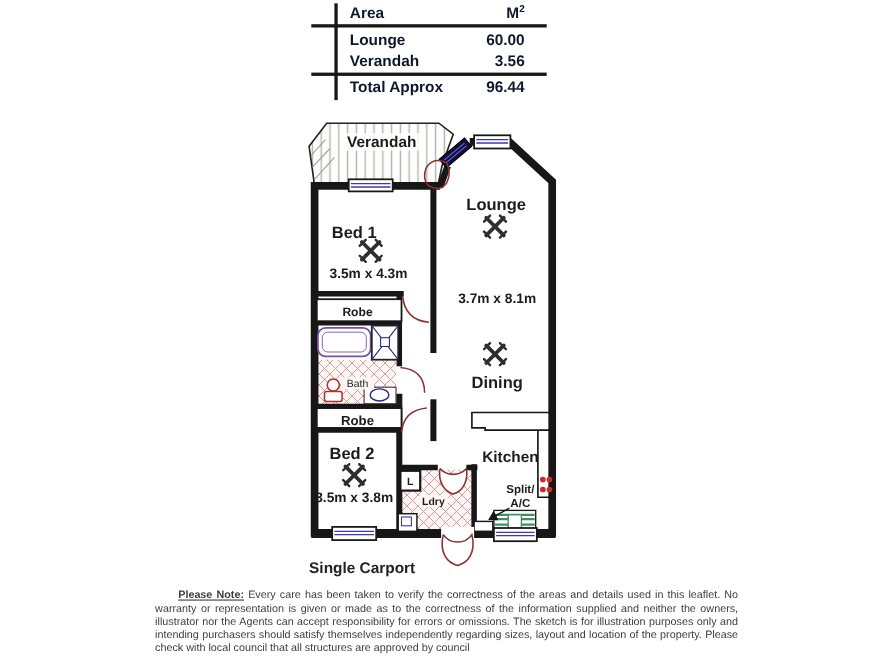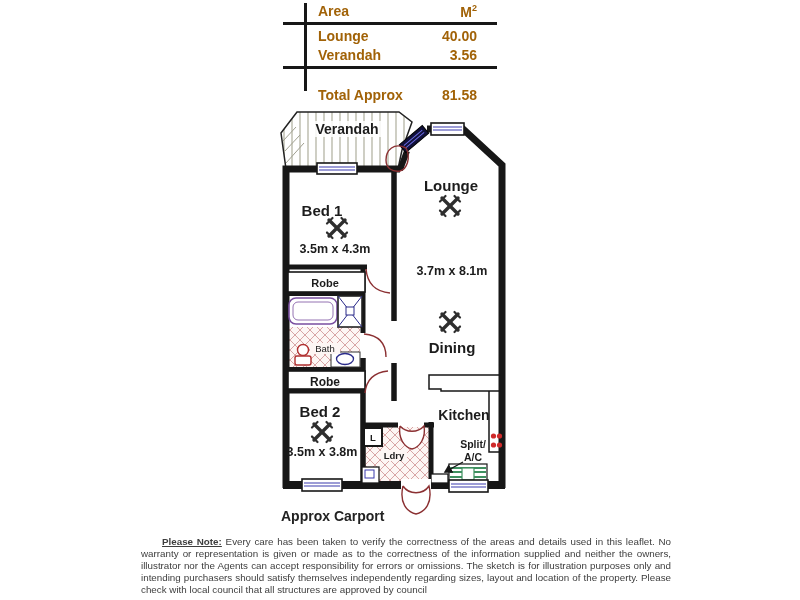--- a/index.html
+++ b/index.html
@@ -2,21 +2,21 @@
 <html><head>
 <meta charset="utf-8">
 <style>
   html,body{margin:0;padding:0;}
   body{
     width:800px;height:600px;position:relative;background:#ffffff;
     font-family:"Liberation Sans",sans-serif;overflow:hidden;
   }
   
   .area-table{position:absolute;left:283px;top:1px;width:214px;height:92px;
-    font-weight:bold;font-size:14px;color:#a16207;text-align:center;}
+    font-weight:bold;font-size:14px;color:#0f172a;text-align:center;}
   .area-table .vrule{position:absolute;left:21px;top:2px;width:3px;height:88px;background:#171717;}
   .area-table .hrule{position:absolute;left:0;width:214px;height:2.5px;background:#171717;}
   .area-table .row{position:absolute;left:0;width:214px;height:18px;}
   .area-table .row .lbl{position:absolute;left:35px;white-space:nowrap;}
   .area-table .row .val{position:absolute;right:20px;white-space:nowrap;}
   .area-table sup{font-size:9px;vertical-align:super;}
   
   .carport{position:absolute;left:281px;top:508px;font-weight:bold;font-size:14px;color:#222;}
   
   .note{position:absolute;left:141px;top:536px;width:530px;margin:0;
@@ -36,29 +36,29 @@
 <div class="area-table">
   <div class="vrule"></div>
   <div class="hrule" style="top:21px"></div>
   <div class="hrule" style="top:65px"></div>
   <div class="row" style="top:2px">
     <span class="lbl">Area</span>
     <span class="val"><span>M</span><sup>2</sup></span>
   </div>
   <div class="row" style="top:27px">
     <span class="lbl">Lounge</span>
-    <span class="val">40.00</span>
+    <span class="val">60.00</span>
   </div>
   <div class="row" style="top:46px">
     <span class="lbl">Verandah</span>
     <span class="val">3.56</span>
   </div>
-  <div class="row" style="top:86px">
+  <div class="row" style="top:70px">
     <span class="lbl">Total Approx</span>
-    <span class="val">81.58</span>
+    <span class="val">96.44</span>
   </div>
 </div>
 
 <svg class="plan" viewBox="270 95 250 430" xmlns="http://www.w3.org/2000/svg">
   <defs>
     <pattern id="deck" patternUnits="userSpaceOnUse" width="8" height="8">
       <line x1="4" y1="0" x2="4" y2="8" stroke="#b4b4a4" stroke-width="1.3"></line>
     </pattern>
     <pattern id="tile" patternUnits="userSpaceOnUse" width="10" height="10">
       <rect width="10" height="10" fill="#fdf6f4"></rect>
@@ -212,15 +212,15 @@
   <text x="320" y="417" text-anchor="middle" class="room-lbl">Bed 2</text>
   <text x="464" y="420" text-anchor="middle" style="font-size:14px;font-weight:bold">Kitchen</text>
   <text x="322" y="456" text-anchor="middle" class="dim-lbl">3.5m x 3.8m</text>
   <text x="473" y="448" text-anchor="middle" class="tiny-lbl" style="font-size:10.5px">Split/</text>
   <text x="473" y="461" text-anchor="middle" class="tiny-lbl" style="font-size:10.5px">A/C</text>
   <rect x="381" y="450" width="26" height="11" fill="#fdf6f4"></rect>
   <text x="394" y="459" text-anchor="middle" class="tiny-lbl">Ldry</text>
   <text x="373" y="441" text-anchor="middle" class="tiny-lbl">L</text>
 </svg>
 
-<div class="carport">Approx Carport</div>
+<div class="carport">Single Carport</div>
 
 <p class="note"><span class="note-head">Please Note:</span><span>  Every care has been taken to verify the correctness of the areas and details used in this leaflet. No warranty or representation is given or made as to the correctness of the information supplied and neither the owners, illustrator nor the Agents can accept responsibility for errors or omissions. The sketch is for illustration purposes only and intending purchasers should satisfy themselves independently regarding sizes, layout and location of the property. Please check with local council that all structures are approved by council</span></p>
 
 </body></html>

